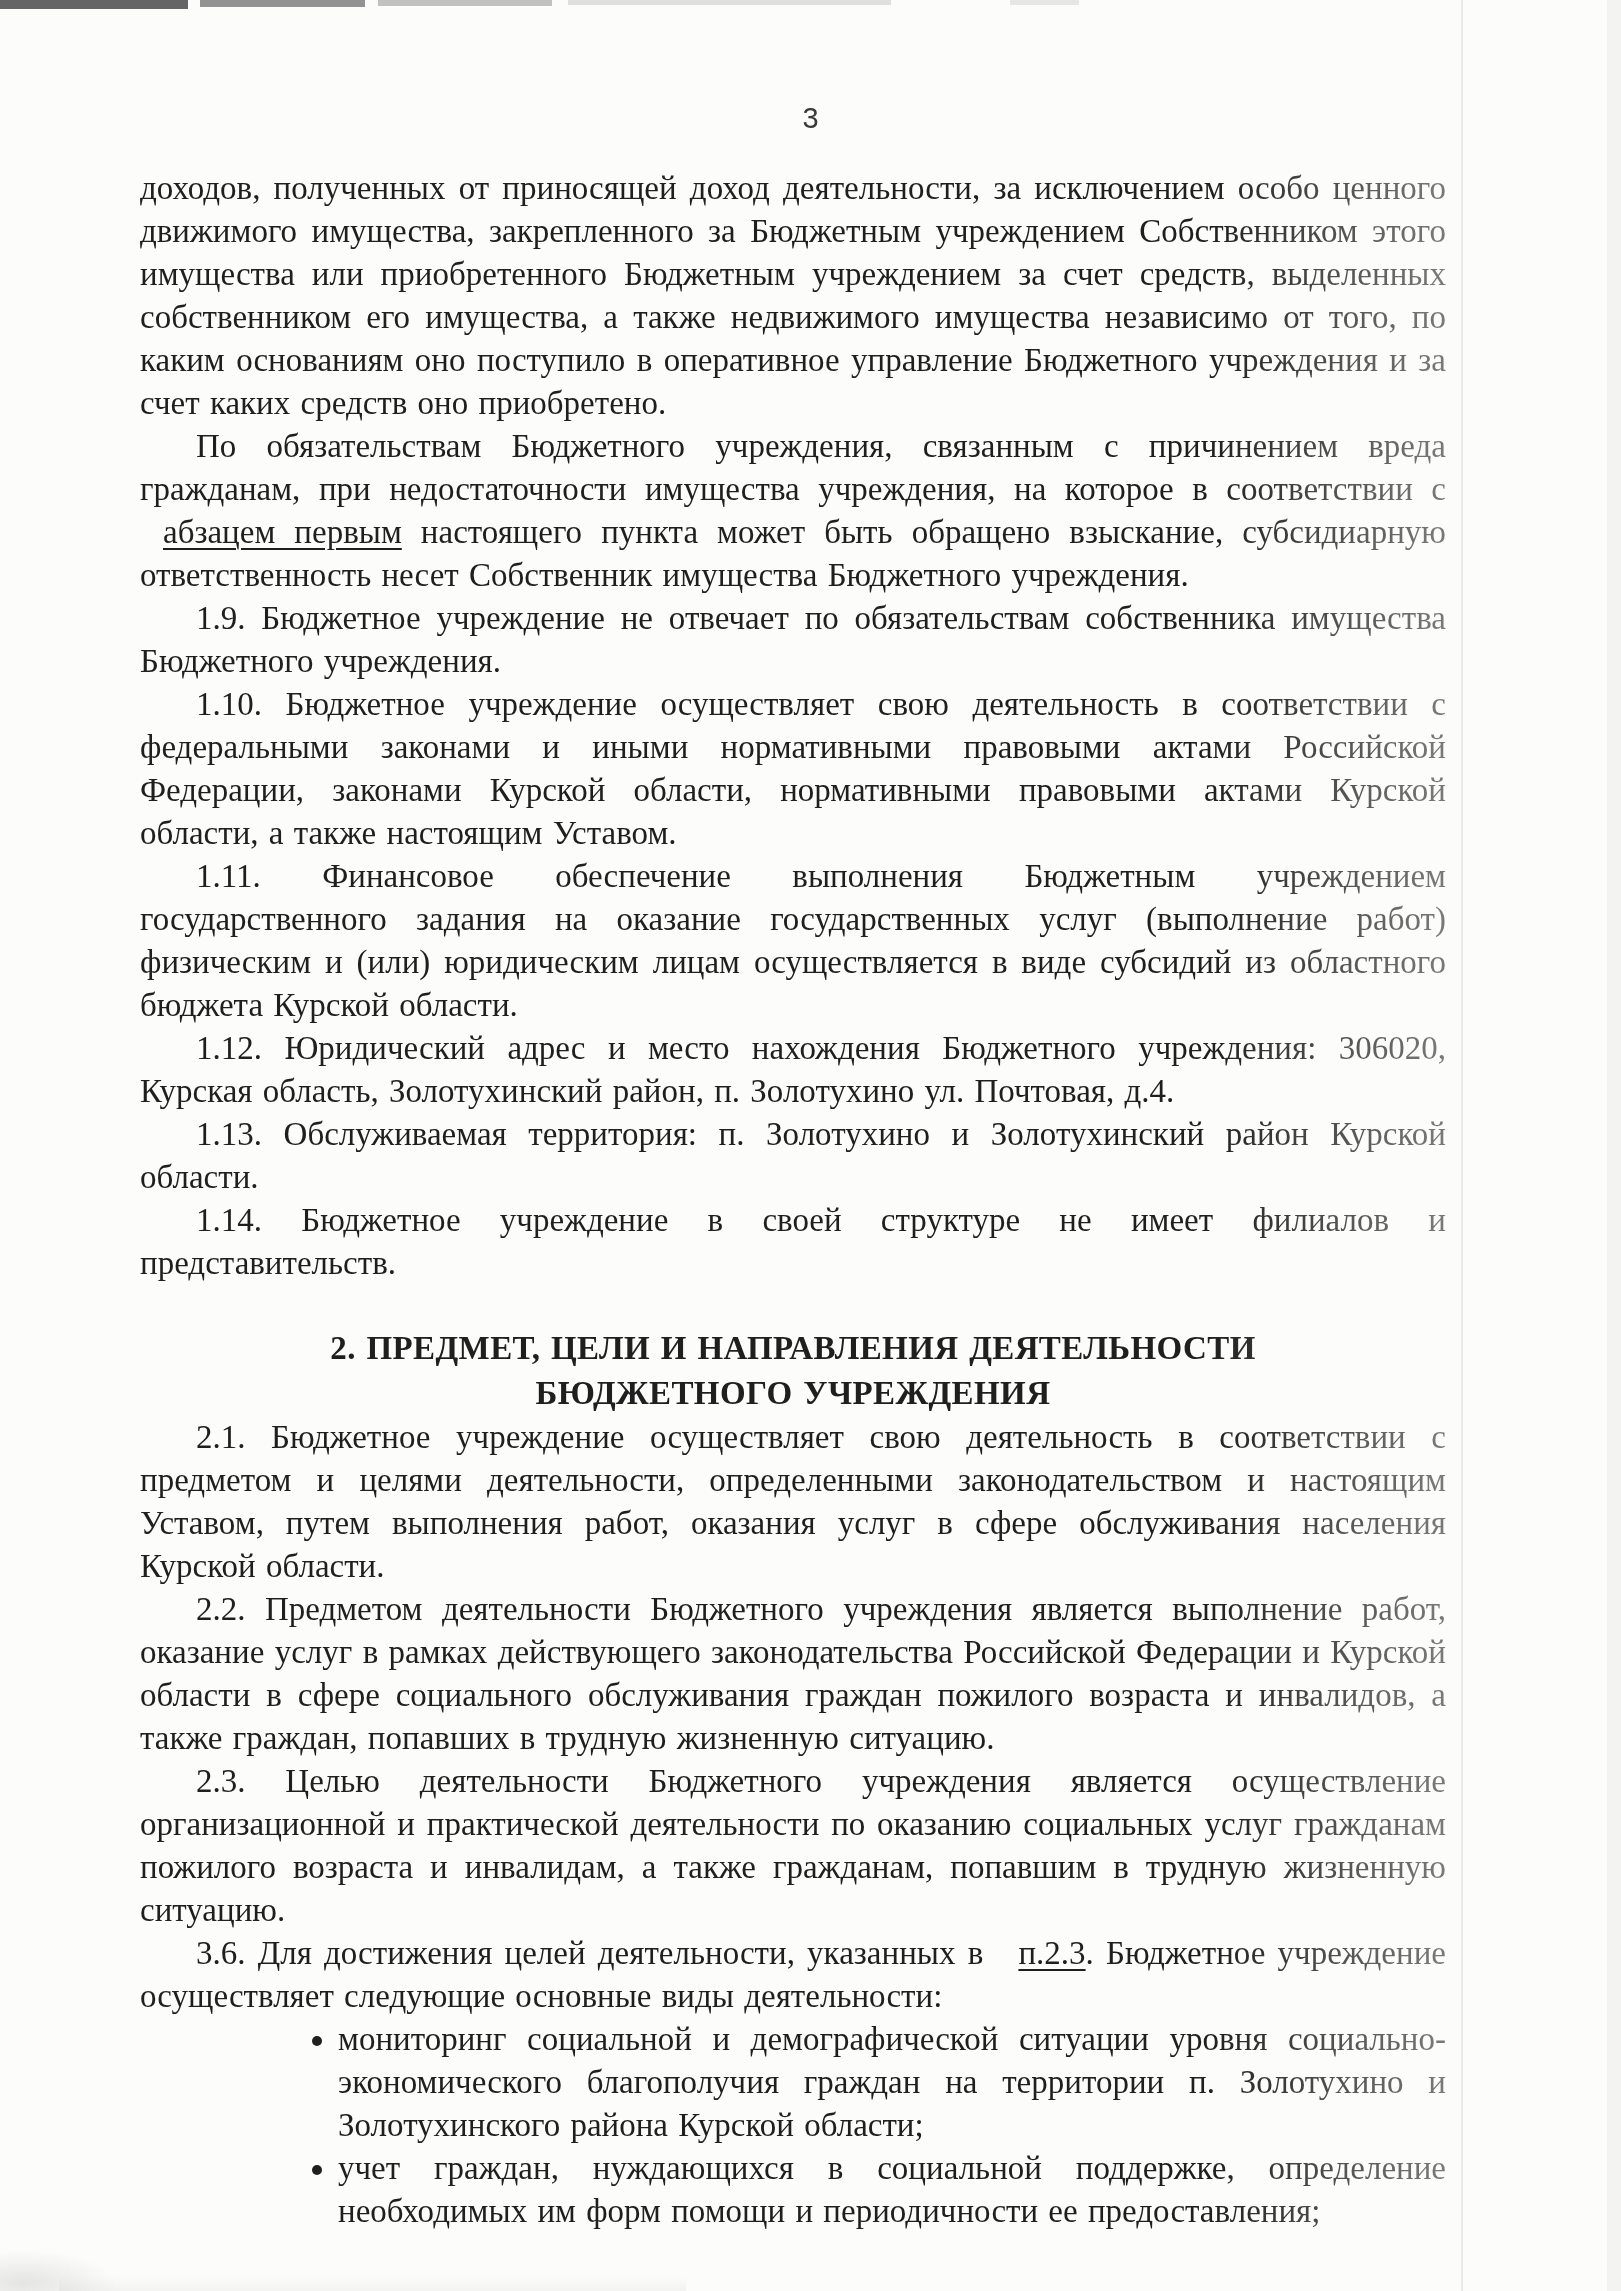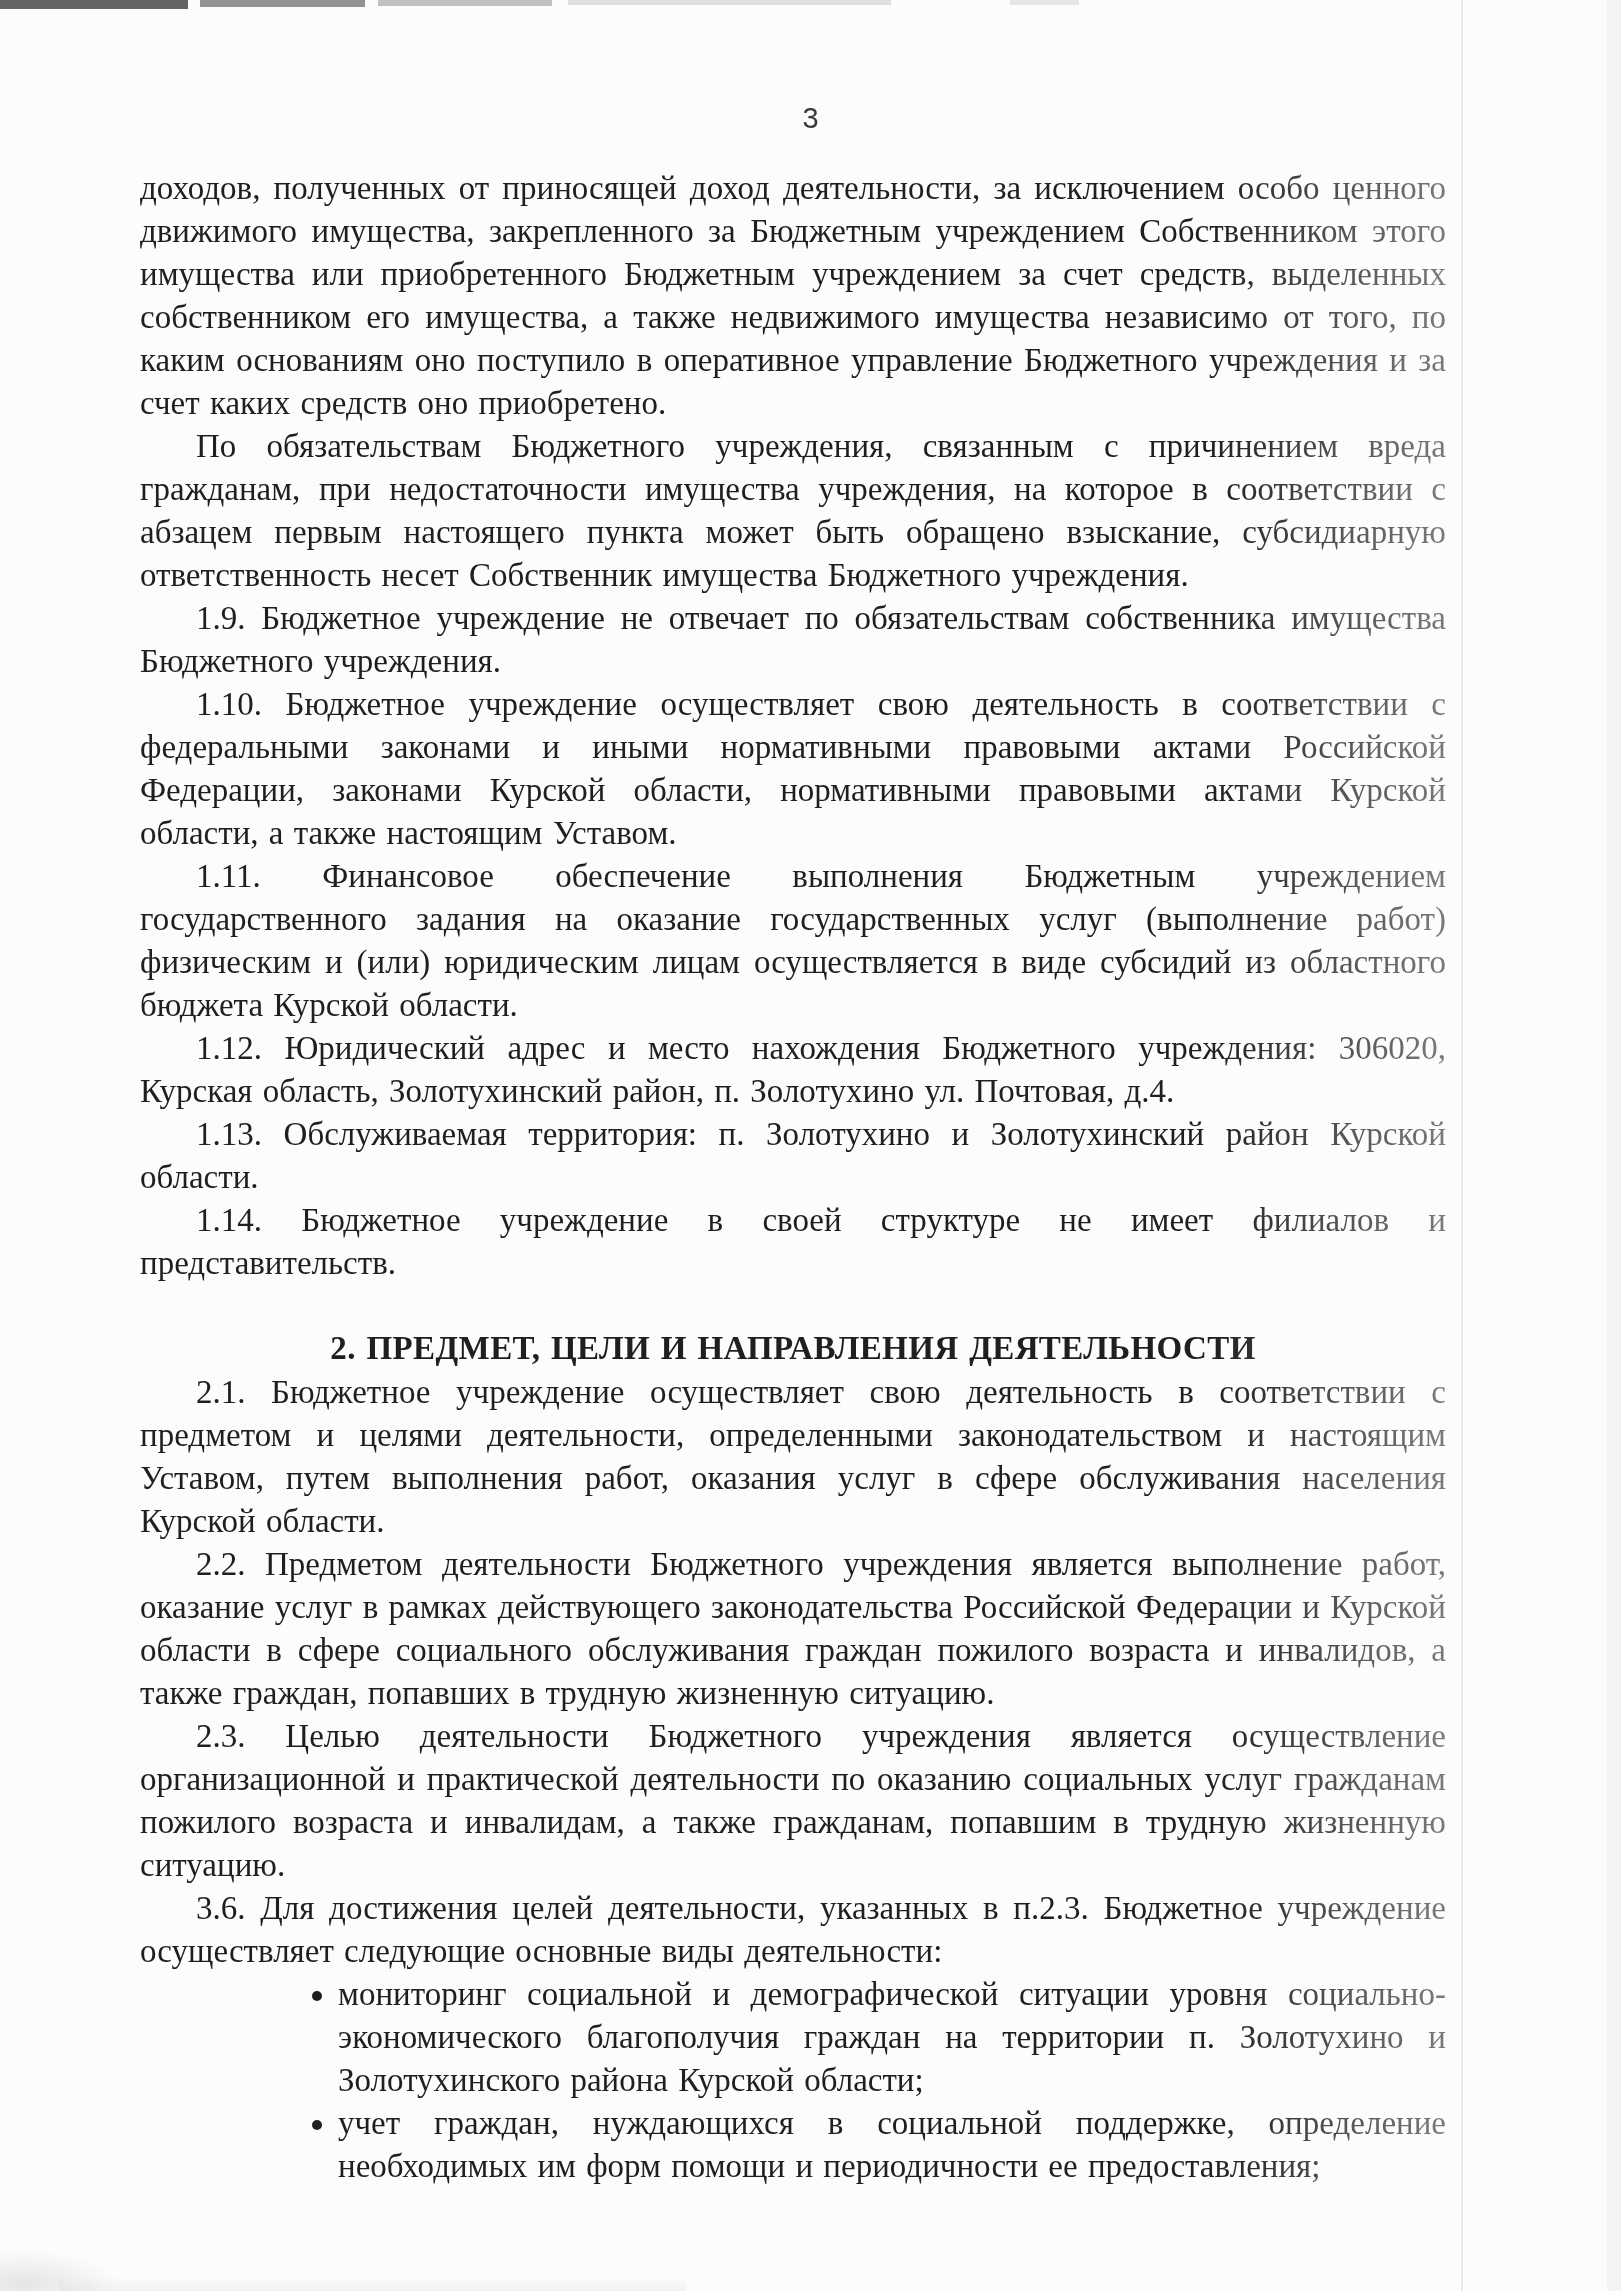--- a/index.html
+++ b/index.html
@@ -51,21 +51,21 @@
     left: 140px;
     top: 167px;
     width: 1306px;
     font-size: 33px;
     line-height: 43px;
     text-align: justify;
     word-spacing: 2px;
   }
   .para { margin: 0; text-indent: 56px; }
   .para.noindent { text-indent: 0; }
-  .seg-underline { text-decoration-thickness: 2px; text-underline-offset: 4.9px; }
+  .seg-underline { text-decoration: underline; text-decoration-thickness: 2px; text-underline-offset: 4.9px; margin-left: 23px; }
 
   .heading {
     margin: 41px 0 0 0;
     text-align: center;
     text-indent: 0;
     font-weight: bold;
     font-size: 33px;
     line-height: 45px;
     letter-spacing: 0.4px;
   }
@@ -105,20 +105,21 @@
     <p class="para">1.11. Финансовое обеспечение выполнения Бюджетным учреждением государственного задания на оказание государственных услуг (выполнение работ) физическим и (или) юридическим лицам осуществляется в виде субсидий из областного бюджета Курской области.</p>
 
     <p class="para">1.12. Юридический адрес и место нахождения Бюджетного учреждения: 306020, Курская область, Золотухинский район, п. Золотухино ул. Почтовая, д.4.</p>
 
     <p class="para">1.13. Обслуживаемая территория: п. Золотухино и Золотухинский район Курской области.</p>
 
     <p class="para">1.14. Бюджетное учреждение в своей структуре не имеет филиалов и представительств.</p>
 
     <h2 class="heading">
       <span class="heading-line">2. ПРЕДМЕТ, ЦЕЛИ И НАПРАВЛЕНИЯ ДЕЯТЕЛЬНОСТИ</span>
+      <span class="heading-line">БЮДЖЕТНОГО УЧРЕЖДЕНИЯ</span>
     </h2>
 
     <p class="para">2.1. Бюджетное учреждение осуществляет свою деятельность в соответствии с предметом и целями деятельности, определенными законодательством и настоящим Уставом, путем выполнения работ, оказания услуг в сфере обслуживания населения Курской области.</p>
 
     <p class="para">2.2. Предметом деятельности Бюджетного учреждения является выполнение работ, оказание услуг в рамках действующего законодательства Российской Федерации и Курской области в сфере социального обслуживания граждан пожилого возраста и инвалидов, а также граждан, попавших в трудную жизненную ситуацию.</p>
 
     <p class="para">2.3. Целью деятельности Бюджетного учреждения является осуществление организационной и практической деятельности по оказанию социальных услуг гражданам пожилого возраста и инвалидам, а также гражданам, попавшим в трудную жизненную ситуацию.</p>
 
     <p class="para"><span>3.6. Для достижения целей деятельности, указанных в </span><span class="seg-underline">п.2.3</span><span>. Бюджетное учреждение осуществляет следующие основные виды деятельности:</span></p>
 

